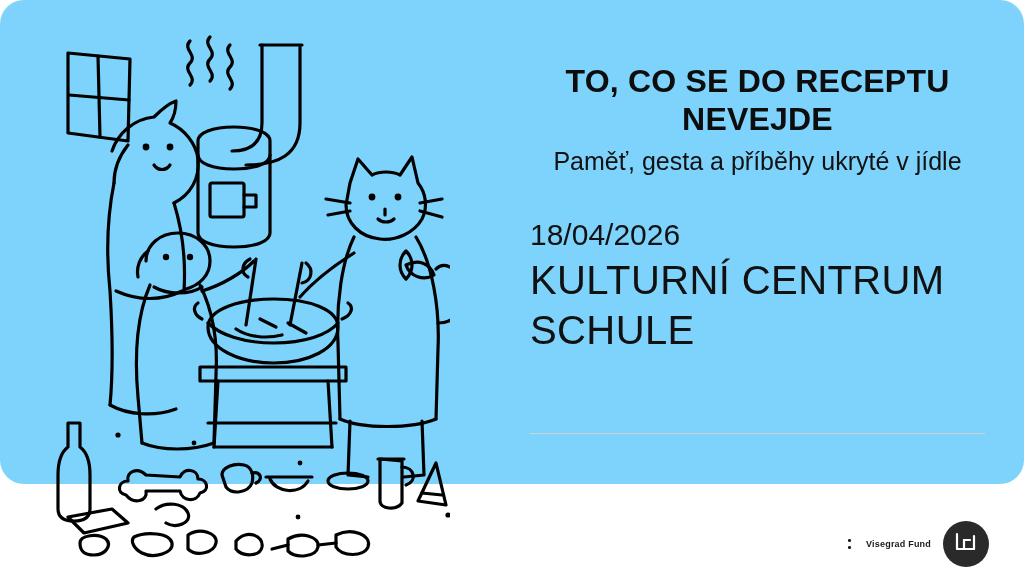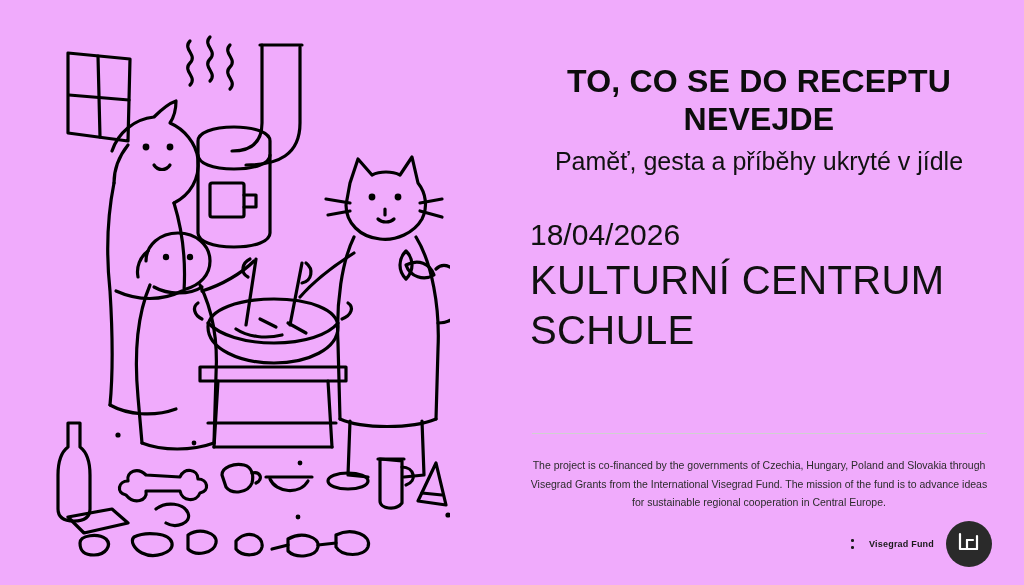--- a/index.html
+++ b/index.html
@@ -11,24 +11,25 @@
     height: 585px;
     background: #ffffff;
     font-family: "Liberation Sans", sans-serif;
     color: #111111;
     overflow: hidden;
   }
 
   .poster {
     position: relative;
     width: 1024px;
-    height: 585px;
+    height: 484px;
     display: flex;
     flex-direction: row;
-    background: #f0abfc;
+    background: #7dd3fc;
+    border-radius: 24px;
   }
 
   
   .illustration-pane {
     position: relative;
     width: 500px;
     height: 585px;
     flex: 0 0 500px;
     display: flex;
     align-items: center;
@@ -291,21 +292,20 @@
       <div class="title-sub">Paměť, gesta a příběhy ukryté v jídle</div>
     </div>
 
     <div class="event-block">
       <div class="event-date">18/04/2026</div>
       <div class="event-venue">KULTURNÍ CENTRUM SCHULE</div>
     </div>
 
     <div class="divider"></div>
 
-    <div class="funding-note">The project is co-financed by the governments of Czechia, Hungary, Poland and Slovakia through Visegrad Grants from the International Visegrad Fund. The mission of the fund is to advance ideas for sustainable regional cooperation in Central Europe.</div>
 
     <div class="footer-logos">
       <div class="visegrad-wordmark">
         <span class="visegrad-dots">
             <i></i>
             <i></i>
           </span>
         <span>Visegrad Fund</span>
       </div>
       <div class="vf-badge">

